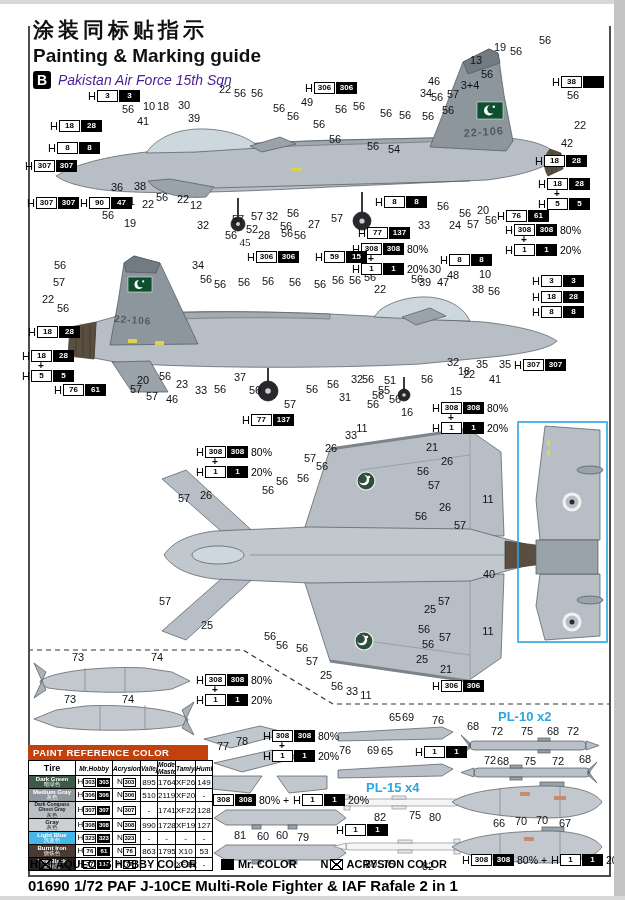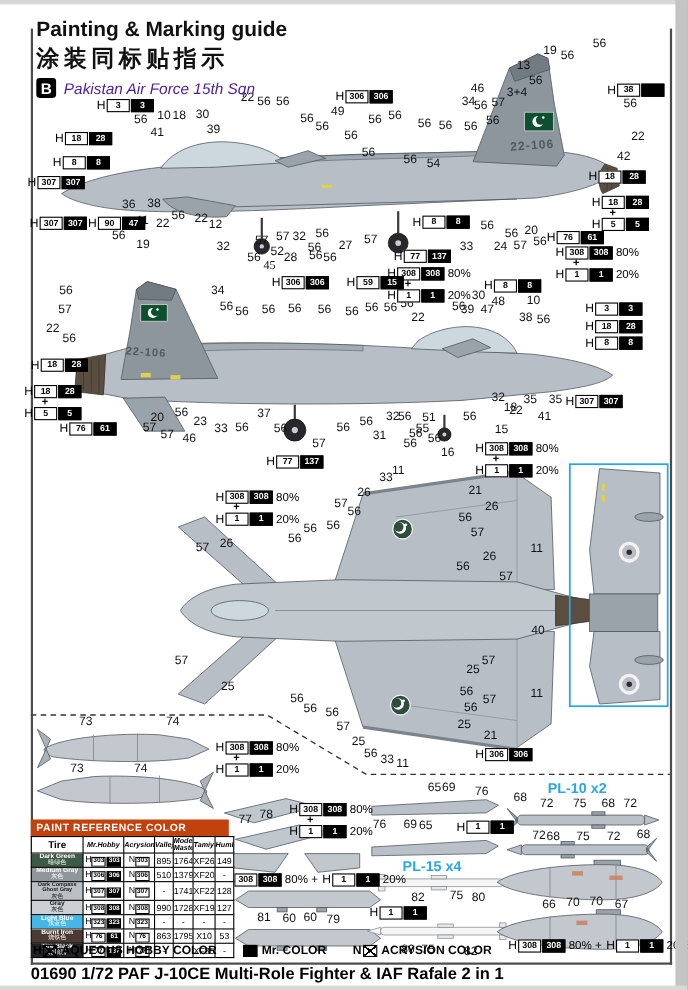--- a/index.html
+++ b/index.html
@@ -258,22 +258,22 @@
       </g>
     </g>
   </svg>
 
   <div id="frame"></div>
   <div id="edge-top" class="edge"></div>
   <div id="edge-right" class="edge"></div>
   <div id="edge-bottom" class="edge"></div>
 
   <div id="header">
+    <div id="title-cn">涂装同标贴指示</div>
     <div id="title-en">Painting &amp; Marking guide</div>
-    <div id="title-cn">涂装同标贴指示</div>
     <div id="scheme-row">
       <span id="scheme-badge">B</span>
       <span id="scheme-name">Pakistan Air Force 15th Sqn</span>
     </div>
   </div>
 
   <div class="ord-title" style="left:498px;top:709px;">PL-10 x2</div>
   <div class="ord-title" style="left:366px;top:780px;">PL-15 x4</div>
 
   <div id="callout-layer">
@@ -914,21 +914,21 @@
             <td>149</td>
           </tr>
           <tr>
             <td style="background: rgb(143, 151, 156); color: rgb(255, 255, 255);">
               <div class="sw-name">Medium Gray</div>
               <div class="sw-cn">灰色</div>
             </td>
             <td><span class="t-h">H</span><span class="t-a">306</span><span class="t-b">306</span></td>
             <td><span class="t-h">N</span><span class="t-a">306</span></td>
             <td>510</td>
-            <td>1379</td>
+            <td>2119</td>
             <td>XF20</td>
             <td>-</td>
           </tr>
           <tr>
             <td style="background: rgb(185, 191, 195); color: rgb(26, 26, 26);">
               <div class="sw-name small">Dark Compass Ghost Gray</div>
               <div class="sw-cn">灰色</div>
             </td>
             <td><span class="t-h">H</span><span class="t-a">307</span><span class="t-b">307</span></td>
             <td><span class="t-h">N</span><span class="t-a">307</span></td>

